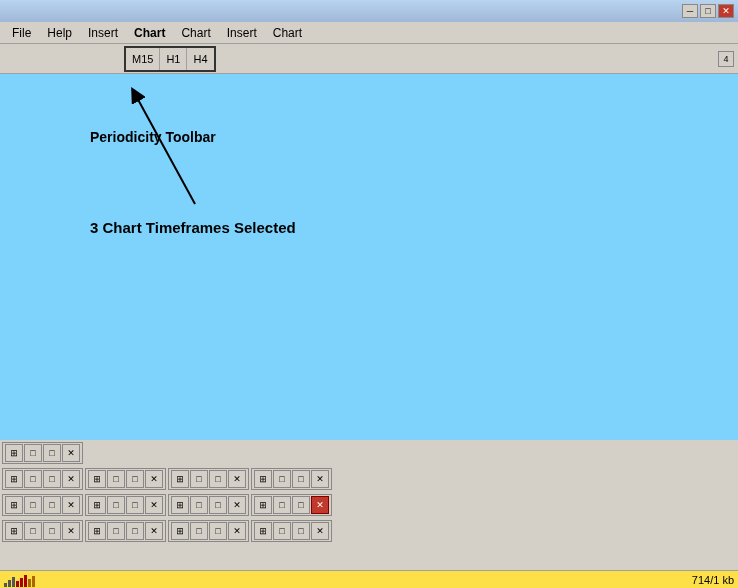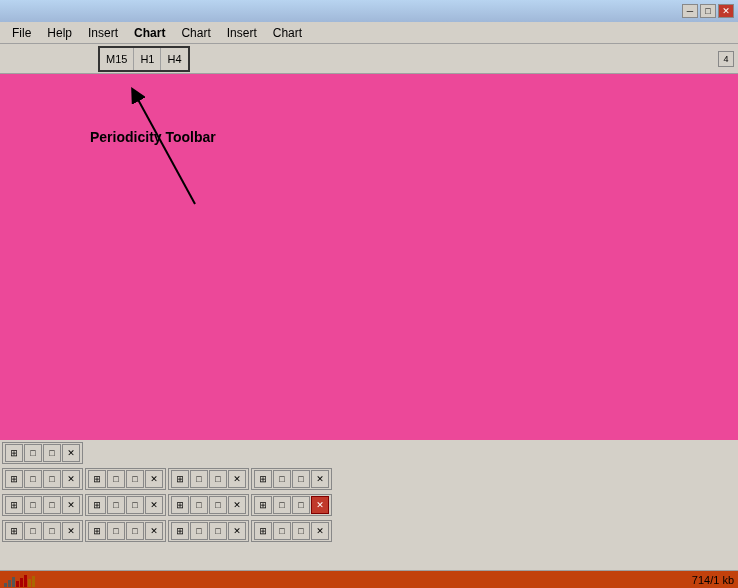--- a/index.html
+++ b/index.html
@@ -64,21 +64,21 @@
       border-bottom: 1px solid #a0a0a0;
       position: relative;
     }
 
     
     .periodicity-toolbar {
       display: flex;
       align-items: center;
       border: 2px solid #333;
       background: #4c1d95;
-      margin-left: 94px;
+      margin-left: 120px;
     }
     .period-btn {
       padding: 2px 6px;
       font-size: 11px;
       border: none;
       background: #d4d0c8;
       border-right: 1px solid #a0a0a0;
       cursor: pointer;
       height: 22px;
     }
@@ -96,21 +96,21 @@
       border: 1px solid #888;
       display: flex;
       align-items: center;
       justify-content: center;
       font-size: 9px;
       cursor: pointer;
     }
 
     
     .main-content {
-      background: #ec4899;
+      background: #7dd3fc;
       width: 100%;
       height: 420px;
       position: relative;
       display: flex;
       align-items: center;
       justify-content: center;
     }
 
     
     .arrow-svg {
@@ -167,21 +167,21 @@
       border-color: #800000;
     }
 
     
     .status-bar {
       position: absolute;
       bottom: 0;
       left: 0;
       right: 0;
       height: 18px;
-      background: #c2410c;
+      background: #fde047;
       border-top: 1px solid #a0a0a0;
       display: flex;
       align-items: center;
       justify-content: space-between;
       padding: 4px 4px;
       font-size: 11px;
     }
 
     .status-indicator {
       display: flex;
@@ -257,20 +257,23 @@
       <marker id="arrowhead" markerWidth="8" markerHeight="8" refX="4" refY="4" orient="auto">
         <path d="M0,0 L0,8 L8,4 z" fill="#000"></path>
       </marker>
     </defs>
 
     <line x1="80" y1="120" x2="20" y2="10" stroke="#000" stroke-width="2" marker-end="url(#arrowhead)"></line>
   </svg>
 
   <div class="label-box">
     <span class="label-periodicity">Periodicity Toolbar</span>
+  </div>
+  <div class="label-timeframes">
+    <span>3 Chart Timeframes Selected</span>
   </div>
 
 </div>
 
 <div class="bottom-panel">
 
   <div class="tab-row">
     <div class="chart-tab-group">
       <div class="chart-tab-btn">⊞</div>
       <div class="chart-tab-btn">□</div>

